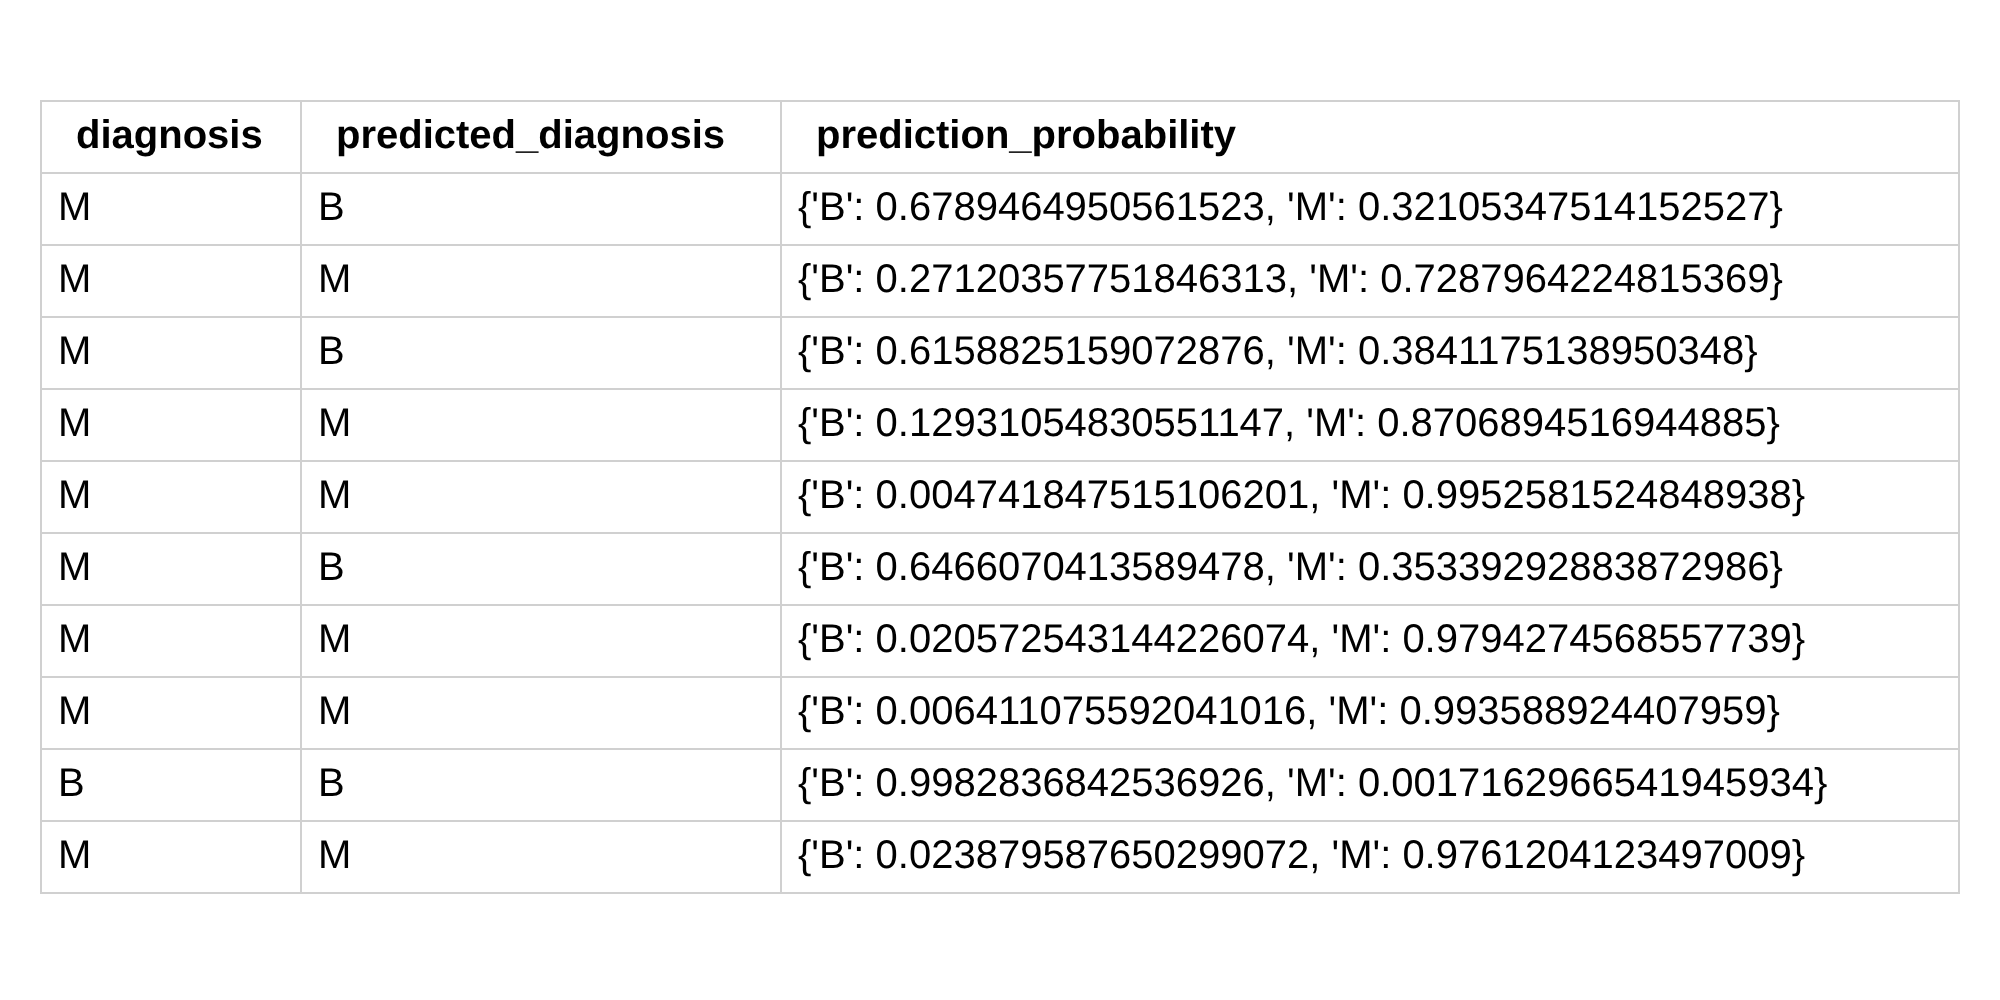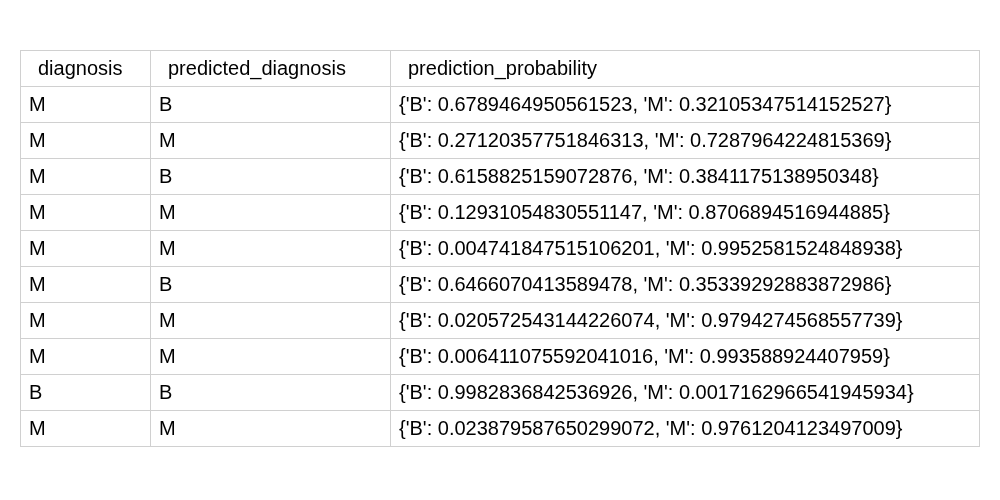--- a/index.html
+++ b/index.html
@@ -20,21 +20,21 @@
     th, td {
       border: 1px solid #d0d0d0;
       padding: 6px 8px;
       text-align: left;
       font-size: 20px;
       color: #000;
       white-space: nowrap;
       overflow: hidden;
     }
     th {
-      font-weight: normal;
+      font-weight: bold;
       padding-left: 17px;
     }
     col.col-diagnosis {
       width: 130px;
     }
     col.col-predicted {
       width: 240px;
     }
     col.col-probability {
       width: auto;

